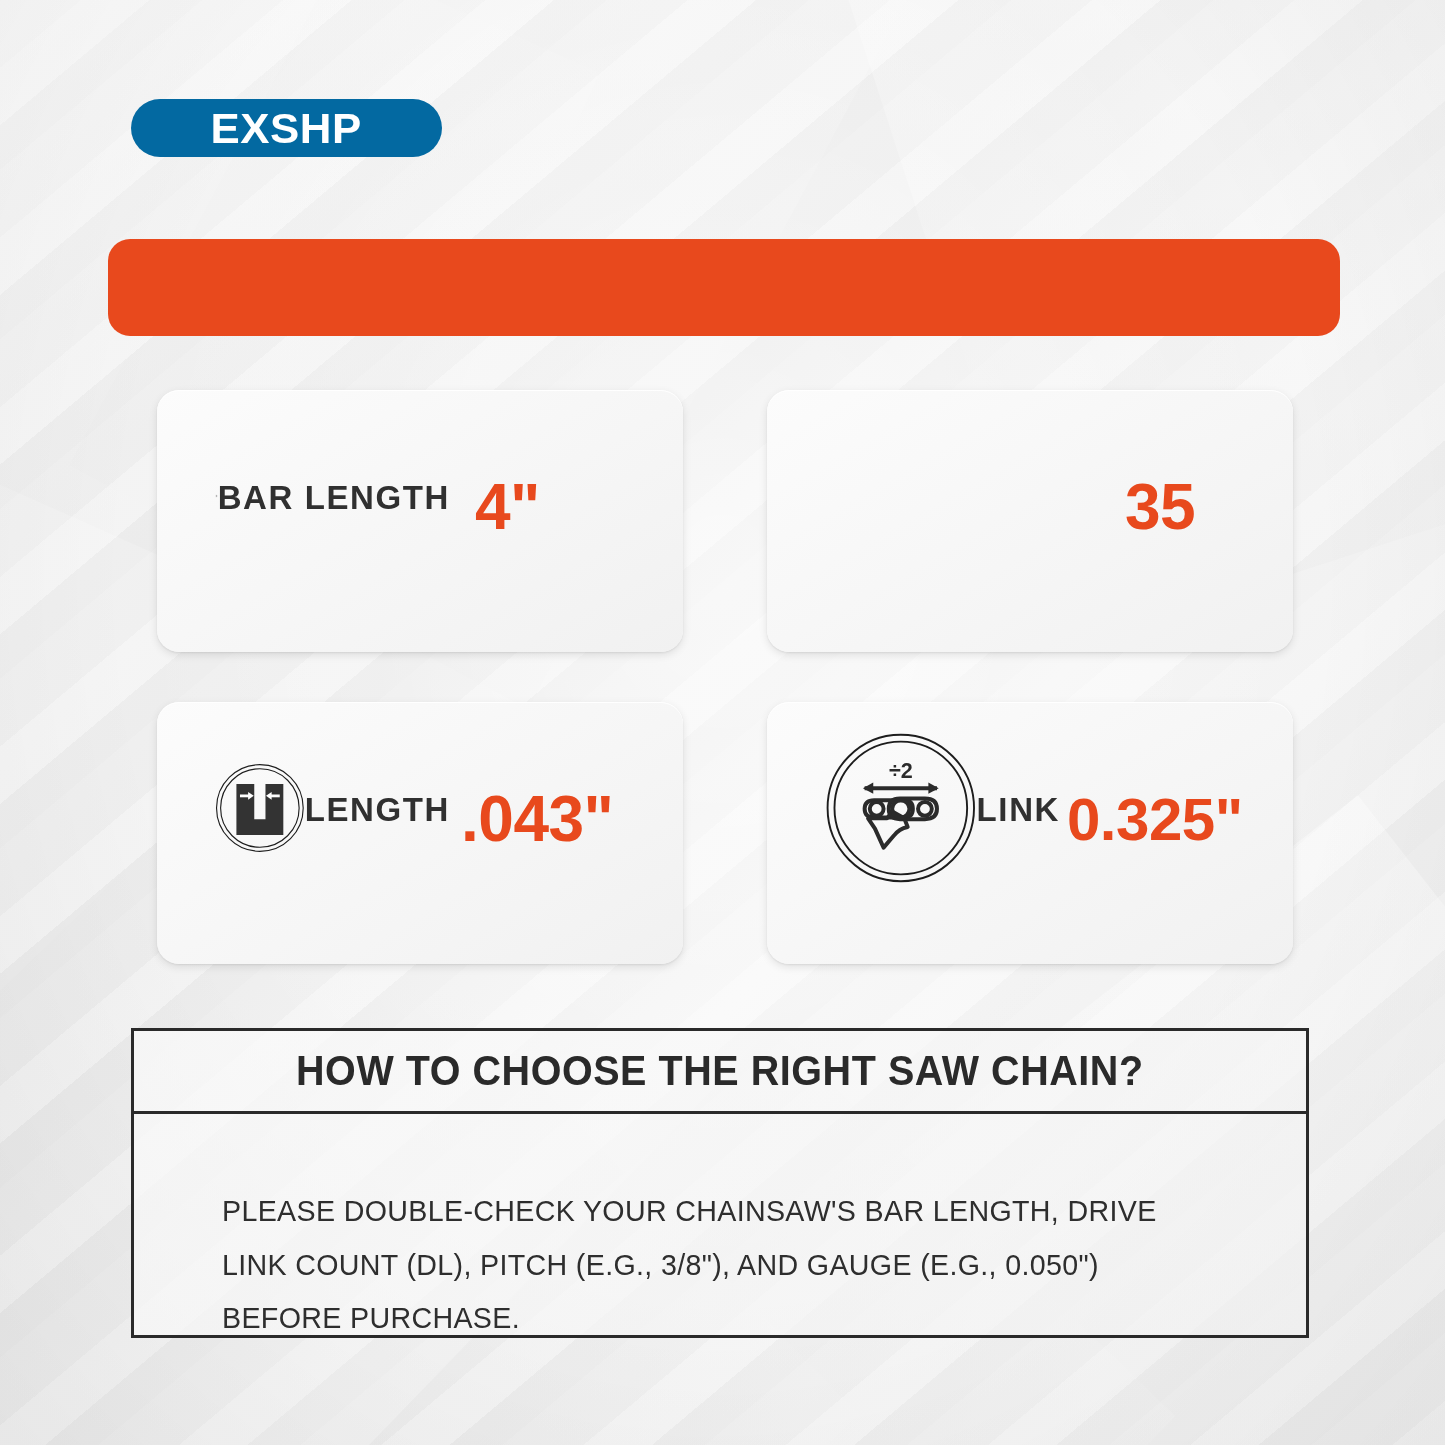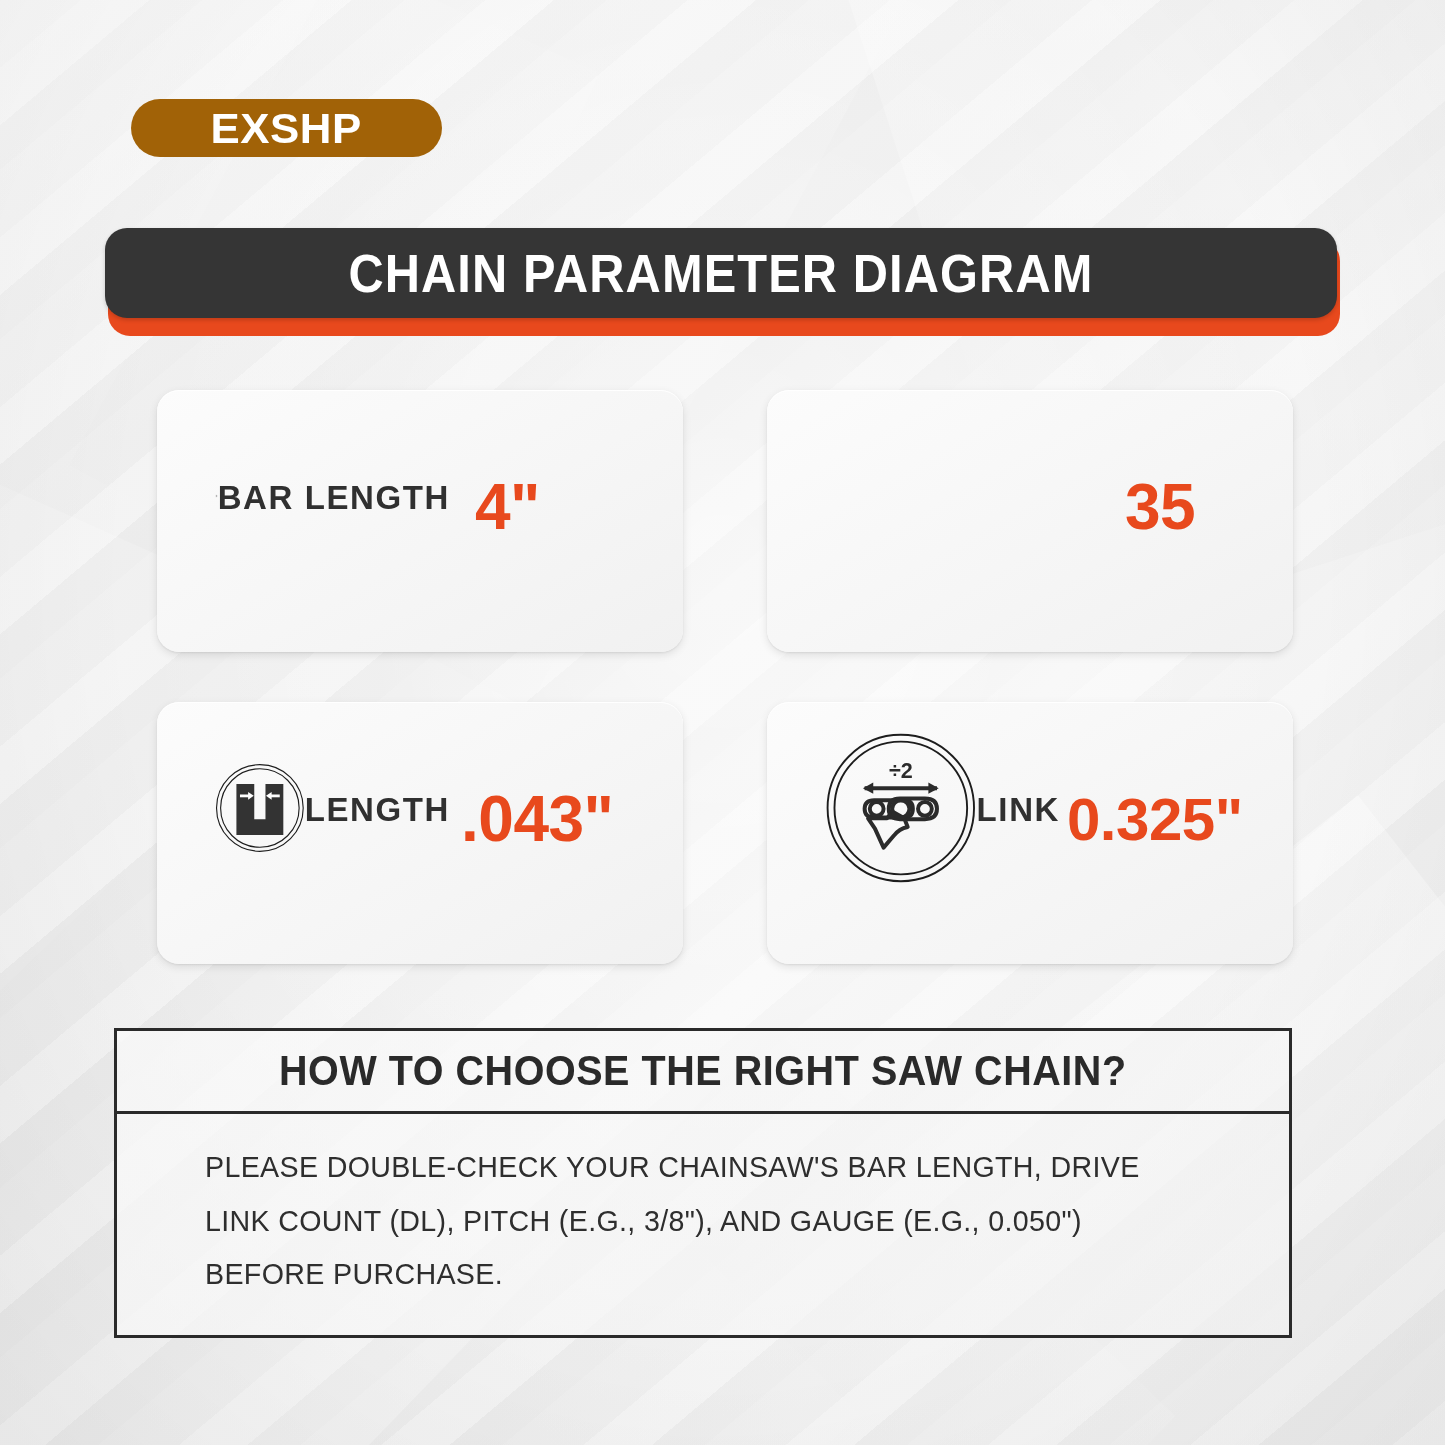--- a/index.html
+++ b/index.html
@@ -54,21 +54,21 @@
       rgba(0,0,0,.05) 100%);
   }
 
   
   #content { position:relative; width:100%; height:100%; }
 
   
   .logo {
     position:absolute; left:131px; top:99px;
     width:311px; height:58px;
-    background:#a16207;
+    background:#0369a1;
     border-radius:29px;
     display:flex; align-items:center; justify-content:center;
   }
   .logo-text {
     color:#fff;
     font-size:43px;
     font-weight:bold;
     letter-spacing:0.5px;
     font-family:"Liberation Sans", sans-serif;
     transform:scaleX(1.02);
@@ -144,38 +144,39 @@
     padding-bottom:28px;
   }
   .card.c1 .card-value { justify-content:flex-start; padding-left:18px; }
   .card.c2 .card-value { justify-content:flex-start; padding-left:58px; }
   .card.c3 .card-value { justify-content:flex-start; padding-left:4px; }
   .card.c4 .card-value { justify-content:flex-start; padding-left:0px;
                          font-size:60px; }
 
   
   .info-box {
-    position:absolute; left:114px; top:1028px;
+    position:absolute; left:131px; top:1028px;
     width:1178px; height:310px;
     border:3px solid #2a2a2a;
     background:linear-gradient(150deg,rgba(250,250,250,.75) 0%,
                rgba(242,242,242,.6) 100%);
   }
   .info-head {
     height:83px;
     border-bottom:3px solid #2a2a2a;
     display:flex; align-items:center; justify-content:center;
   }
   .info-head-text {
     font-size:42px; font-weight:bold; color:#2a2a2a;
     letter-spacing:.6px; transform:scaleX(.94);
     white-space:nowrap;
   }
   .info-body {
     padding:26px 52px 0 88px;
+    margin-top:44px;
   }
   .info-body p {
     font-size:29.5px;
     color:#2e2e2e;
     line-height:1.82;
     letter-spacing:.35px;
     transform:scaleX(.97);
     transform-origin:left center;
   }
 </style>
@@ -197,23 +198,20 @@
   <div class="bg-layer bg-vig"></div>
 
   <div id="content">
 
     <div class="logo">
       <span class="logo-text">EXSHP</span>
     </div>
 
     <div class="banner-wrap">
       <div class="banner-accent"></div>
-      <div class="banner">
-        <span class="banner-title">CHAIN PARAMETER DIAGRAM</span>
-      </div>
     </div>
 
     <div class="card c1">
       <div class="icon-col">
         <svg class="icon-ring" viewBox="0 0 176 176">
           <circle cx="88" cy="88" r="85" fill="none" stroke="#1d1d1d" stroke-width="2.2"></circle>
           <circle cx="88" cy="88" r="77" fill="none" stroke="#1d1d1d" stroke-width="2.2"></circle>
           <path d="M80 24 Q88 19 96 24 L99 40 Q103 90 98 132 Q96 150 88 155 Q80 150 78 132 Q73 90 77 40 Z" fill="#2b2b2b"></path>
           <rect x="85.5" y="29" width="5" height="40" rx="2.4" fill="#fff"></rect>
           <circle cx="83" cy="33" r="2" fill="#fff"></circle>

